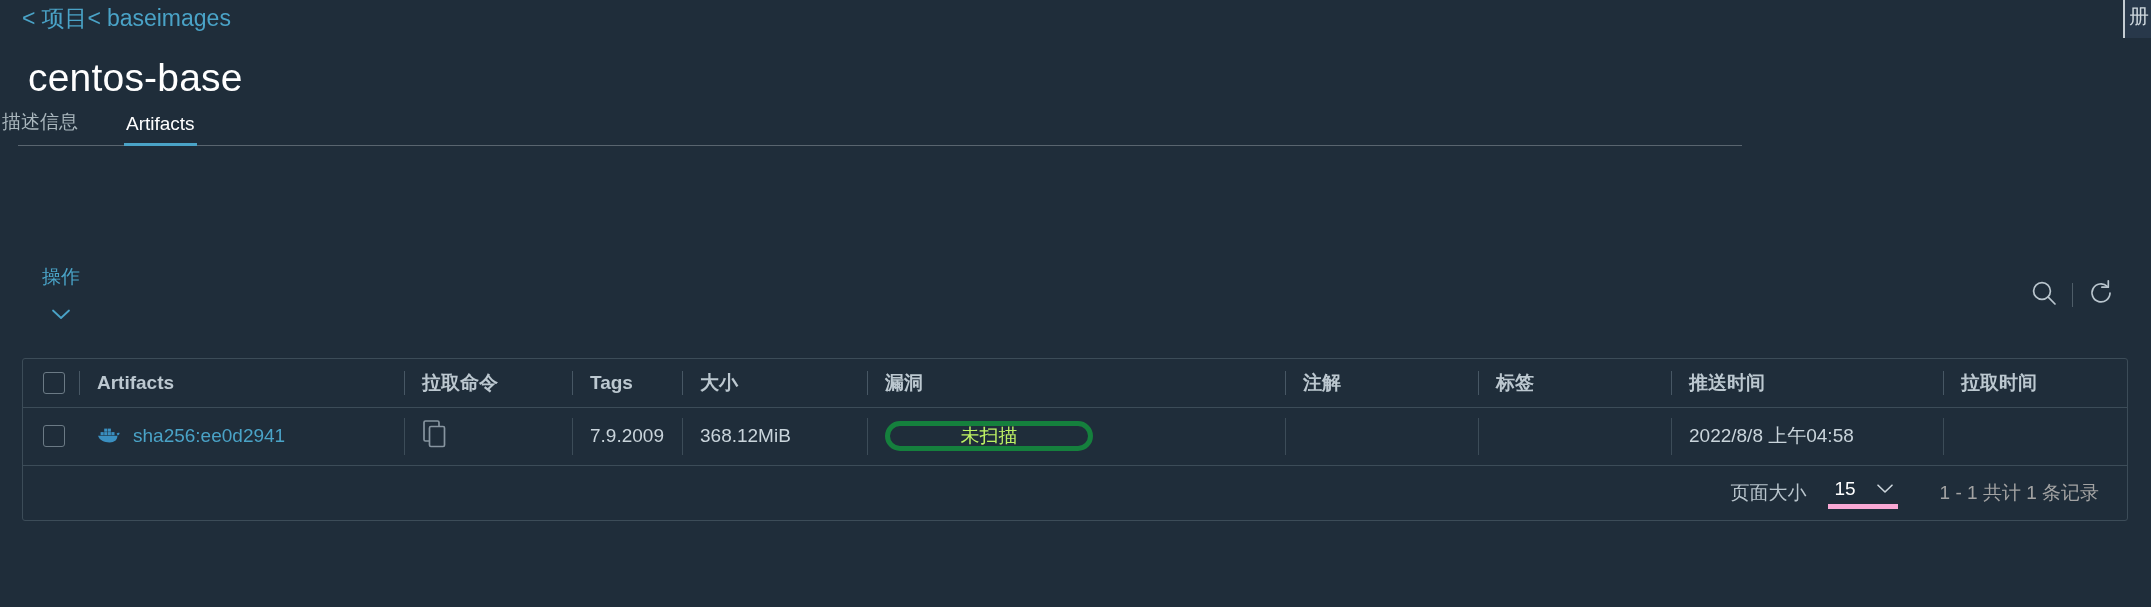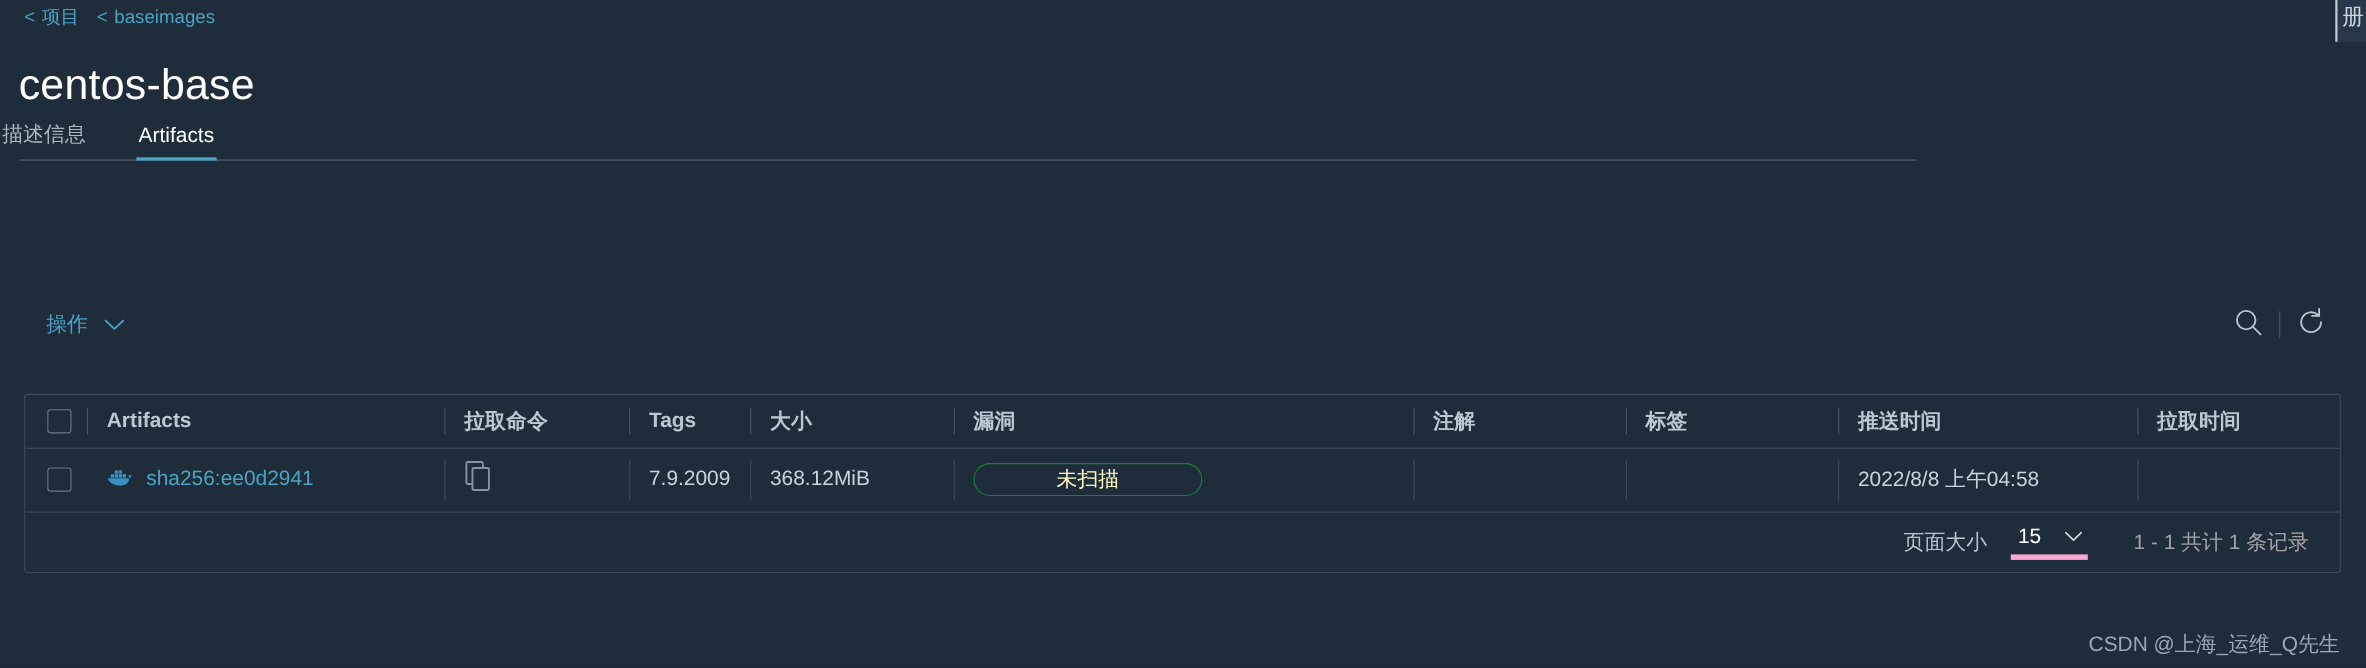--- a/index.html
+++ b/index.html
@@ -20,35 +20,34 @@
     background: #1f2d3a;
   }
 
   
   .breadcrumb {
     position: absolute;
     left: 22px;
     top: 7px;
     display: flex;
     align-items: center;
-    gap: 16px;
-    font-size: 17px;
+    font-size: 23px;
     line-height: 1;
   }
   .crumb {
     color: #4aa3c7;
     white-space: nowrap;
     cursor: pointer;
   }
   .crumb .lt { margin-right: 6px; }
 
   
   .page-title {
     position: absolute;
-    left: 17px;
+    left: 28px;
     top: 57px;
     font-size: 39px;
     font-weight: 300;
     color: #ffffff;
     letter-spacing: 0.2px;
     line-height: 1.1;
   }
 
   
   .tabs {
@@ -114,26 +113,27 @@
     cursor: default;
     white-space: nowrap;
   }
   .btn.first { margin-left: 22px; }
   .btn + .btn { margin-left: 24px; }
   .btn svg { display: block; }
 
   .link-btn {
     margin-left: 42px;
     display: inline-flex;
-    align-items: flex-end;
+    align-items: center;
     gap: 14px;
     color: #4aa3c7;
     font-size: 19px;
     cursor: pointer;
     white-space: nowrap;
+    flex-direction: column;
   }
 
   .toolbar-right {
     margin-left: auto;
     display: flex;
     align-items: center;
     gap: 0;
     padding-right: 26px;
   }
   .icon-btn {
@@ -232,24 +232,24 @@
   }
 
   .copy-icon { cursor: pointer; display: inline-block; }
 
   .pill {
     display: inline-flex;
     align-items: center;
     justify-content: center;
     width: 208px;
     height: 30px;
-    border: 1px solid #15803d;
+    border: 5px solid #15803d;
     border-radius: 16px;
     font-size: 19px;
-    color: #fef9c3;
+    color: #bef264;
     background: transparent;
   }
 
   .tags-cell { text-align: left; }
 
   
   .pagination {
     height: 54px;
     display: flex;
     align-items: center;
@@ -437,15 +437,14 @@
         <span>
           <svg width="18" height="12" viewBox="0 0 18 12" fill="none">
             <path d="M2 2.2 L9 9 L16 2.2" stroke="#cdd6dc" stroke-width="1.6" fill="none" stroke-linecap="round" stroke-linejoin="round"></path>
           </svg>
         </span>
       </span>
       <span class="page-total">1 - 1 共计 1 条记录</span>
     </div>
   </div>
 
-  <div class="watermark">CSDN @上海_运维_Q先生</div>
 
 </div>
 
 </body></html>

